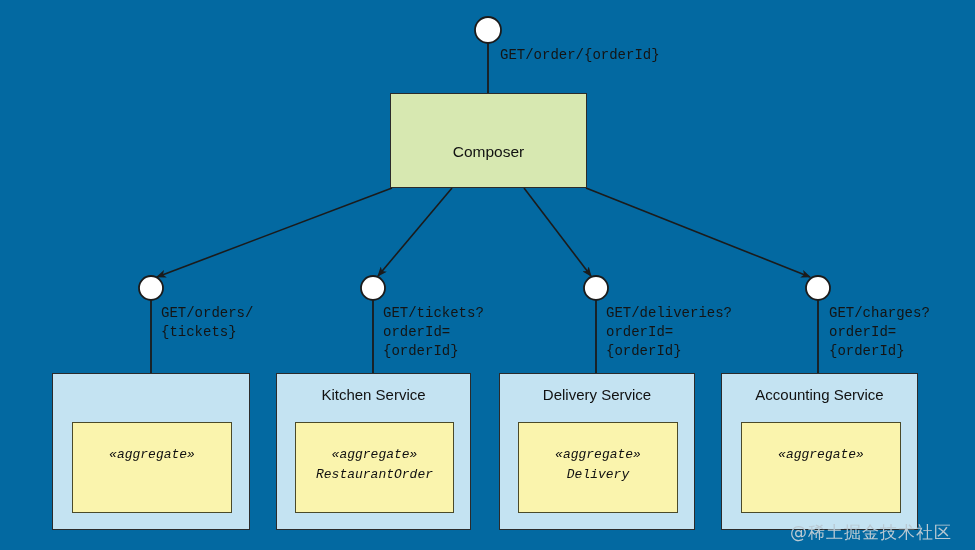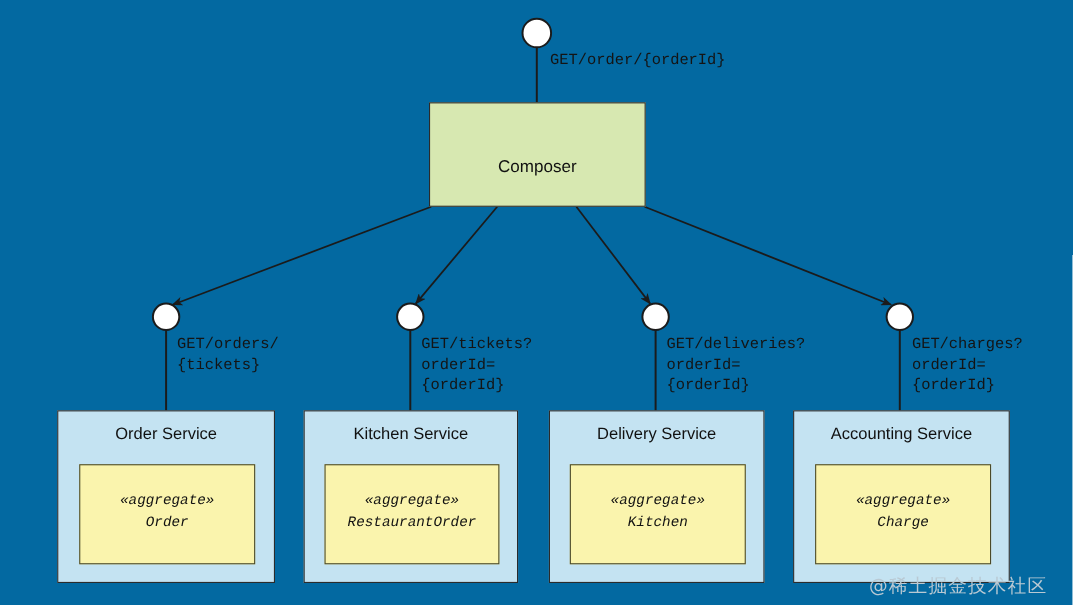--- a/index.html
+++ b/index.html
@@ -121,24 +121,22 @@
 
   <div class="edge-label" style="left:500px; top:46px;">GET/order/{orderId}</div>
 
   <div class="node-box composer-box" style="left:390px; top:93px; width:197px; height:95px;">
     <div class="composer-label" style="top:47px;">Composer</div>
   </div>
 
   <div class="edge-label" style="left:161px; top:304px;">GET/orders/
 {tickets}</div>
   <div class="node-box service-box" style="left:52px; top:373px; width:198px; height:157px;">
-    <div class="service-title" style="top:12px;">Order Service</div>
     <div class="aggregate-box" style="left:19px; top:48px; width:160px; height:91px;">
       <div class="aggregate-text" style="top:22px;">«aggregate»</div>
-      <div class="aggregate-text" style="top:42px;">Order</div>
     </div>
   </div>
 
   <div class="edge-label" style="left:383px; top:304px;">GET/tickets?
 orderId=
 {orderId}</div>
   <div class="node-box service-box" style="left:276px; top:373px; width:195px; height:157px;">
     <div class="service-title" style="top:12px;">Kitchen Service</div>
     <div class="aggregate-box" style="left:18px; top:48px; width:159px; height:91px;">
       <div class="aggregate-text" style="top:22px;">«aggregate»</div>
@@ -146,30 +144,29 @@
     </div>
   </div>
 
   <div class="edge-label" style="left:606px; top:304px;">GET/deliveries?
 orderId=
 {orderId}</div>
   <div class="node-box service-box" style="left:499px; top:373px; width:196px; height:157px;padding-left:44px;">
     <div class="service-title" style="top:12px;">Delivery Service</div>
     <div class="aggregate-box" style="left:18px; top:48px; width:160px; height:91px;">
       <div class="aggregate-text" style="top:22px;">«aggregate»</div>
-      <div class="aggregate-text" style="top:42px;">Kitchen</div>
+      <div class="aggregate-text" style="top:42px;">Delivery</div>
     </div>
   </div>
 
   <div class="edge-label" style="left:829px; top:304px;">GET/charges?
 orderId=
 {orderId}</div>
   <div class="node-box service-box" style="left:721px; top:373px; width:197px; height:157px;">
     <div class="service-title" style="top:12px;">Accounting Service</div>
     <div class="aggregate-box" style="left:19px; top:48px; width:160px; height:91px;">
       <div class="aggregate-text" style="top:22px;">«aggregate»</div>
-      <div class="aggregate-text" style="top:42px;">Charge</div>
     </div>
   </div>
 
   <div class="watermark" style="left:790px; top:521px;">@稀土掘金技术社区</div>
 
 </div>
 
 </body></html>

